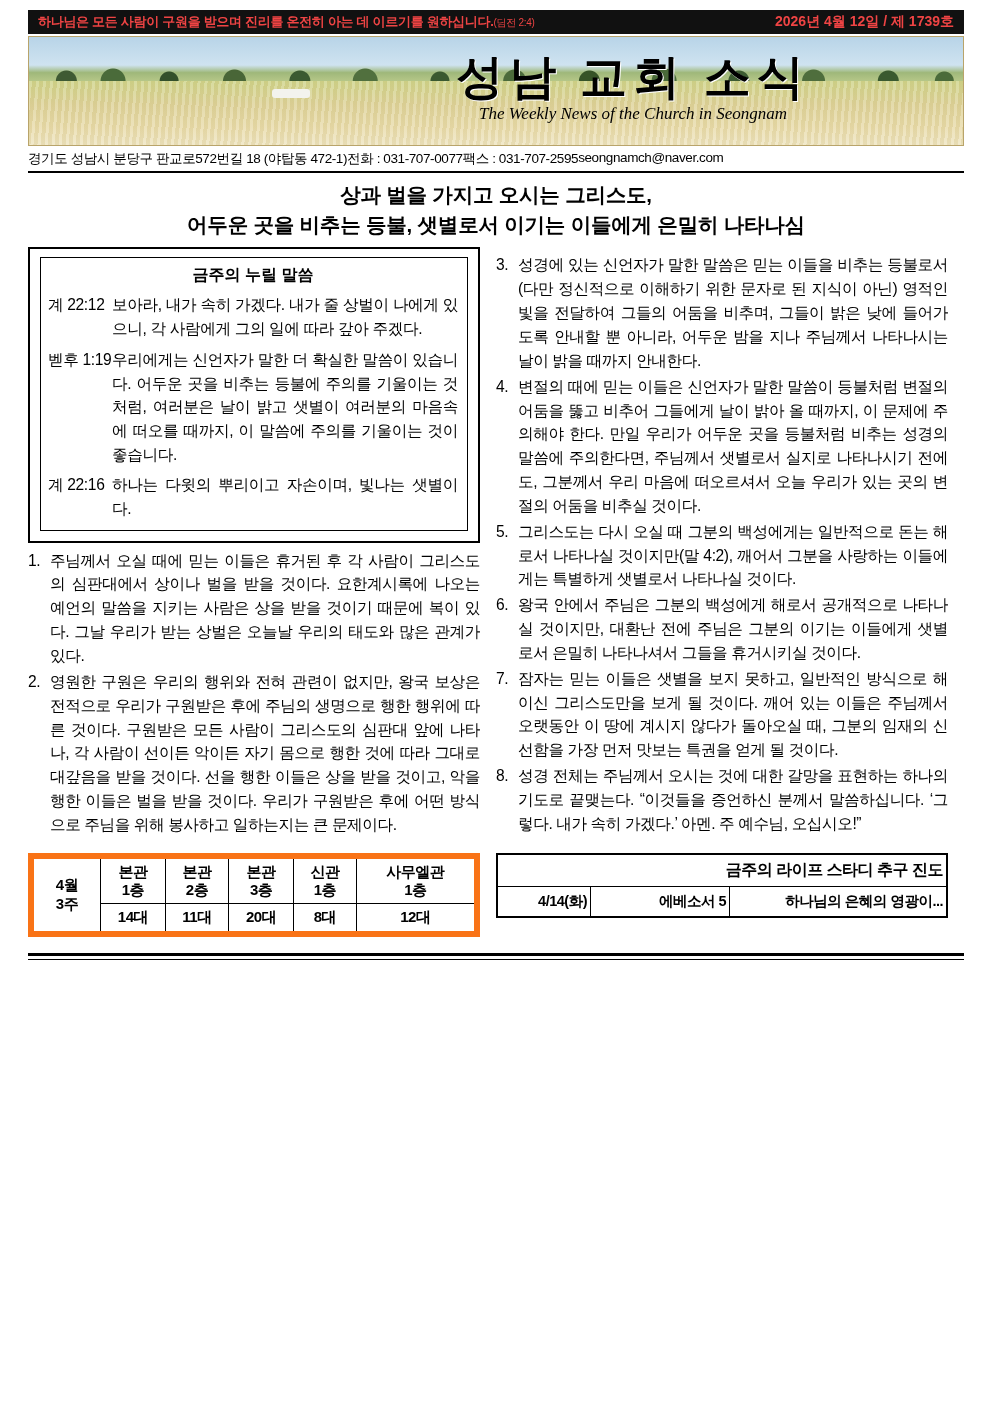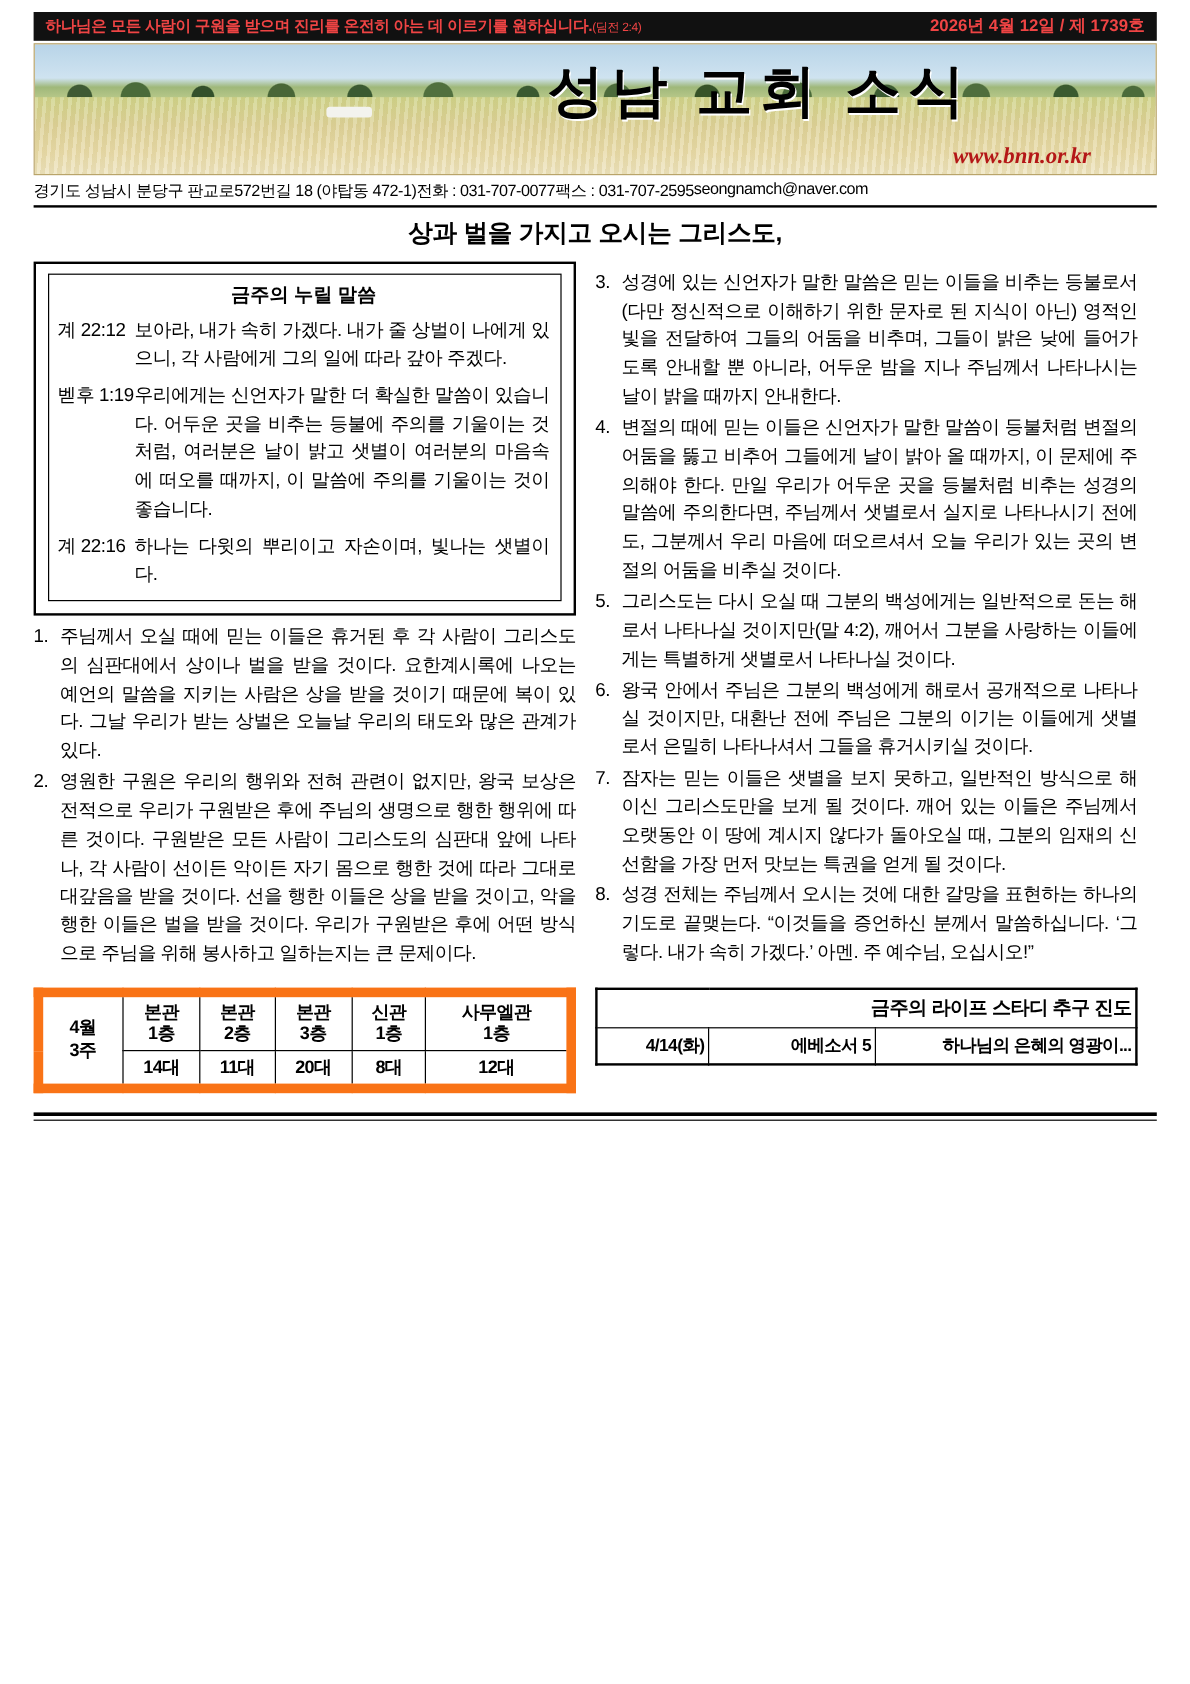--- a/index.html
+++ b/index.html
@@ -239,21 +239,21 @@
     display: flex;
     gap: 16px;
     align-items: flex-start;
   }
   .tbl {
     border-collapse: collapse;
     font-family: "Liberation Sans", sans-serif;
   }
   .attend {
     width: 452px;
-    border: 8px solid #f97316;
+    border: 6px solid #f97316;
   }
   .attend td, .attend th {
     border: 1px solid #000;
     text-align: center;
     font-weight: bold;
     font-size: 15px;
     padding: 4px 2px;
     letter-spacing: -0.5px;
   }
   .attend .wk {
@@ -303,33 +303,35 @@
     </div>
     <div class="issue">2026년 4월 12일  / 제 1739호</div>
   </div>
 
   <div class="masthead">
     <div class="mast-sky-trees"></div>
     <div class="mast-field"></div>
     <div class="mast-white-blob"></div>
     <div class="mast-text">
       <div class="mast-title">성남 교회 소식</div>
+      <div class="mast-sub">The Weekly News of the Church in Seongnam</div>
       <div class="mast-url">www.bnn.or.kr</div>
     </div>
   </div>
 
   <div class="contact">
     <span>경기도 성남시 분당구 판교로572번길 18 (야탑동 472-1)</span>
     <span>전화 : 031-707-0077</span>
     <span>팩스 : 031-707-2595</span>
     <span>seongnamch@naver.com</span>
   </div>
 
   <div class="headline">
     <div>상과 벌을 가지고 오시는 그리스도,</div>
+    <div>어두운 곳을 비추는 등불, 샛별로서 이기는 이들에게 은밀히 나타나심</div>
   </div>
 
   <div class="columns">
 
     <div class="col">
       <div class="versebox">
         <div class="versebox-inner">
           <div class="versebox-title">금주의 누릴 말씀</div>
 
           <div class="verse-item">

